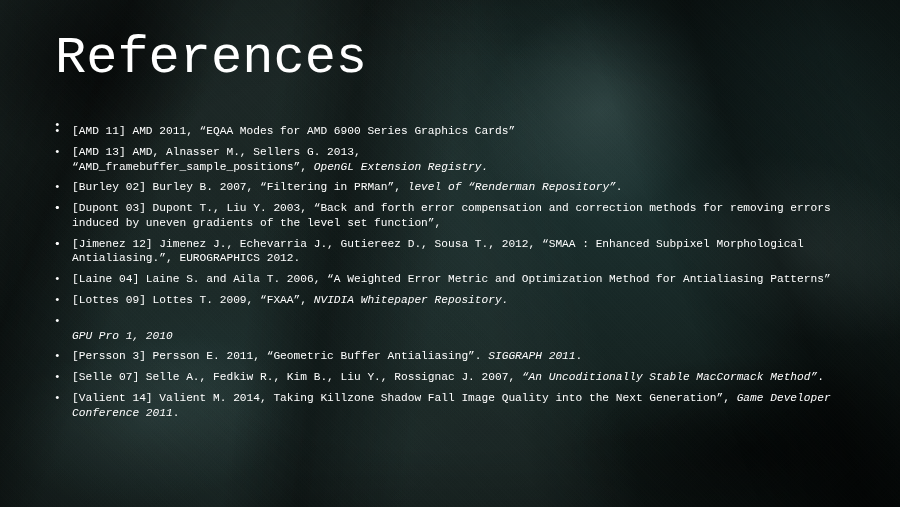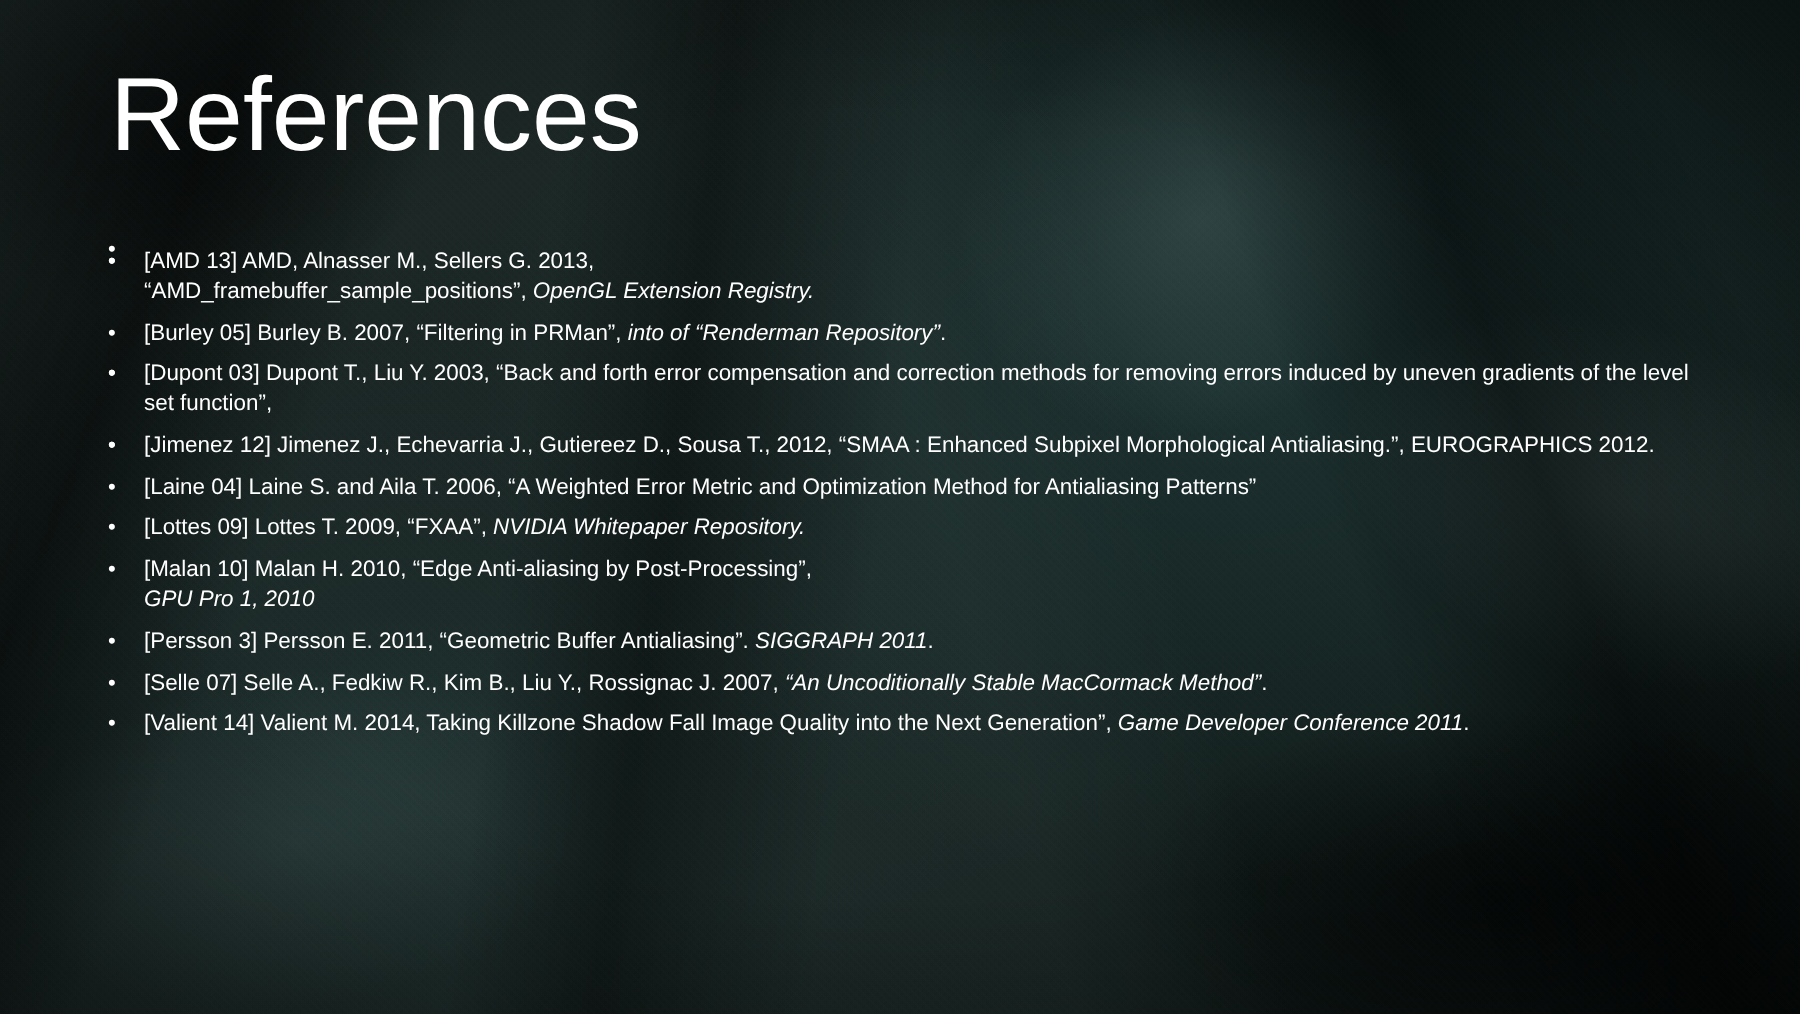--- a/index.html
+++ b/index.html
@@ -77,20 +77,21 @@
     background-image:
       repeating-linear-gradient(45deg, rgba(255,255,255,0.035) 0px, rgba(255,255,255,0.035) 1px, rgba(0,0,0,0) 1px, rgba(0,0,0,0) 3px),
       repeating-linear-gradient(-45deg, rgba(0,0,0,0.05) 0px, rgba(0,0,0,0.05) 1px, rgba(0,0,0,0) 1px, rgba(0,0,0,0) 3px);
   }
 
   .content {
     position: relative;
     z-index: 5;
     width: 900px;
     height: 507px;
+    font-family: Liberation Mono, monospace;
   }
   .slide-title {
     position: absolute;
     left: 55px;
     top: 30px;
     font-size: 52px;
     font-weight: 400;
     color: #ffffff;
     letter-spacing: 0px;
     line-height: 1.1;
@@ -135,28 +136,28 @@
   <div class="bg-dark-blob-1"></div>
   <div class="bg-dark-blob-2"></div>
   <div class="bg-layer bg-streaks"></div>
   <div class="bg-layer bg-noise"></div>
   <div class="bg-layer bg-vignette"></div>
 
   <div class="content">
     <div class="slide-title">References</div>
     <ul class="ref-list">
         <li class="ref-item"><span class="bullet">•</span></li>
-        <li class="ref-item"><span class="bullet">•</span></li>
+        <li class="ref-item"><span class="bullet">•</span><span><span>[AMD 11] AMD 2011, “EQAA Modes for AMD 6900 Series Graphics Cards”</span></span></li>
         <li class="ref-item"><span class="bullet">•</span><span><span>[AMD 13] AMD, Alnasser M., Sellers G. 2013,</span><br><span>“AMD_framebuffer_sample_positions”, </span><i>OpenGL Extension Registry.</i></span></li>
-        <li class="ref-item"><span class="bullet">•</span><span><span>[Burley 05] Burley B. 2007, “Filtering in PRMan”, </span><i>into of “Renderman Repository”</i><span>.</span></span></li>
+        <li class="ref-item"><span class="bullet">•</span><span><span>[Burley 02] Burley B. 2007, “Filtering in PRMan”, </span><i>level of “Renderman Repository”</i><span>.</span></span></li>
         <li class="ref-item"><span class="bullet">•</span></li>
         <li class="ref-item"><span class="bullet">•</span><span><span>[Dupont 03] Dupont T., Liu Y. 2003, “Back and forth error compensation and correction methods for removing errors induced by uneven gradients of the level set function”,</span></span></li>
         <li class="ref-item"><span class="bullet">•</span></li>
         <li class="ref-item"><span class="bullet">•</span><span><span>[Jimenez 12] Jimenez J., Echevarria J., Gutiereez D., Sousa T., 2012, “SMAA : Enhanced Subpixel Morphological Antialiasing.”, EUROGRAPHICS 2012.</span></span></li>
         <li class="ref-item"><span class="bullet">•</span><span><span>[Laine 04] Laine S. and Aila T. 2006, “A Weighted Error Metric and Optimization Method for Antialiasing Patterns”</span></span></li>
         <li class="ref-item"><span class="bullet">•</span><span><span>[Lottes 09] Lottes T. 2009, “FXAA”, </span><i>NVIDIA Whitepaper Repository.</i></span></li>
-        <li class="ref-item"><span class="bullet">•</span><span><span>[Malan 10] Malan H. 2010, “Edge Anti-aliasing by Post-Processing”,</span><br><i>GPU Pro 1, 2010</i></span></li>
+        <li class="ref-item"><span class="bullet">•</span><span><br><i>GPU Pro 1, 2010</i></span></li>
         <li class="ref-item"><span class="bullet">•</span><span><span>[Persson 3] Persson E. 2011, “Geometric Buffer Antialiasing”. </span><i>SIGGRAPH 2011</i><span>.</span></span></li>
         <li class="ref-item"><span class="bullet">•</span><span><span>[Selle 07] Selle A., Fedkiw R., Kim B., Liu Y., Rossignac J. 2007, </span><i>“An Uncoditionally Stable MacCormack Method”</i><span>.</span></span></li>
         <li class="ref-item"><span class="bullet">•</span><span><span>[Valient 14] Valient M. 2014, Taking Killzone Shadow Fall Image Quality into the Next Generation”, </span><i>Game Developer Conference 2011</i><span>.</span></span></li>
       </ul>
   </div>
 </div>
 
 </body></html>

